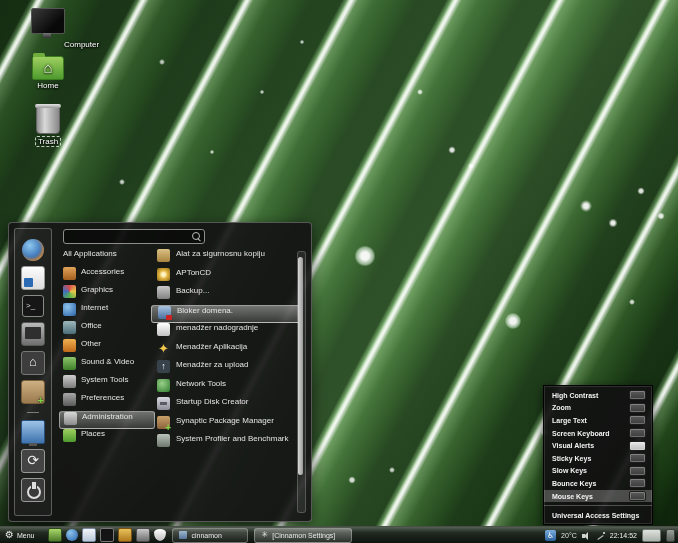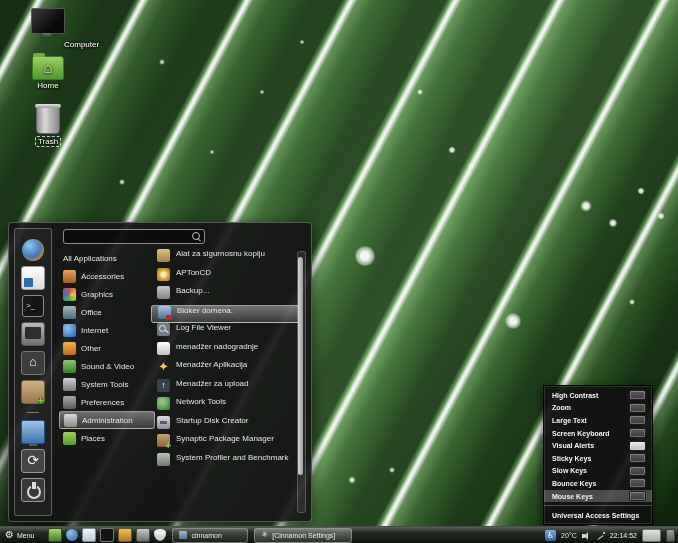--- a/index.html
+++ b/index.html
@@ -79,21 +79,21 @@
   .ic-display::after{content:"";position:absolute;left:7px;bottom:-3px;width:8px;height:3px;background:#555;}
   .ic-refresh{background:#444;border:1px solid #999;border-radius:3px;color:#eee;font-size:14px;line-height:20px;text-align:center;}
   .ic-power{background:#3a3a3a;border:1px solid #999;border-radius:3px;}
   .ic-power::before{content:"";position:absolute;left:5px;top:6px;width:10px;height:10px;border:2px solid #ddd;border-radius:50%;}
   .ic-power::after{content:"";position:absolute;left:10px;top:3px;width:2px;height:7px;background:#3a3a3a;box-shadow:0 0 0 1px #3a3a3a;border-left:1px solid #ddd;border-right:1px solid #ddd;background:#ddd;}
   .menu-search{position:absolute;left:54px;top:6px;width:140px;height:13px;
     background:rgba(0,0,0,.45);border:1px solid #8d8d8d;border-radius:3px;}
   .mag{position:absolute;right:4px;top:2px;width:6px;height:6px;border:1px solid #bbb;border-radius:50%;}
   .mag::after{content:"";position:absolute;left:5px;top:5px;width:4px;height:1px;background:#bbb;transform:rotate(45deg);transform-origin:0 0;}
   .cat-list{position:absolute;left:50px;top:26px;width:96px;}
-  .cat-row{height:18px;display:flex;align-items:center;color:#e3e3e3;font-size:8px;white-space:nowrap;padding-left:4px;border-radius:3px;}
+  .cat-row{height:18px;display:flex;color:#e3e3e3;font-size:8px;white-space:nowrap;padding-left:4px;border-radius:3px;}
   .cat-row .cic{width:13px;height:13px;border-radius:2px;margin-right:5px;flex:0 0 auto;}
   .cat-row.sel{background:linear-gradient(rgba(255,255,255,.38),rgba(255,255,255,.14));border:1px solid rgba(255,255,255,.45);height:16px;}
   .cic-accessories{background:linear-gradient(#e2a35a,#a35f1d);}
   .cic-graphics{background:conic-gradient(#d84c4c,#e8c84a,#57b24e,#3f6fc0,#d84c4c);}
   .cic-internet{background:radial-gradient(circle at 35% 30%,#8cc3ea,#2c62a8);}
   .cic-office{background:linear-gradient(#9fb7bd,#4c6e78);}
   .cic-other{background:linear-gradient(#f0b050,#c06a18);}
   .cic-sound{background:linear-gradient(#8cc46a,#3e7f2a);}
   .cic-systools{background:linear-gradient(#cfcfcf,#7c7c7c);}
   .cic-prefs{background:linear-gradient(#a8a8a8,#5a5a5a);}
@@ -218,26 +218,26 @@
       </div>
     <div class="cat-row">
         <span class="cic cic-accessories"></span>
         <span>Accessories</span>
       </div>
     <div class="cat-row">
         <span class="cic cic-graphics"></span>
         <span>Graphics</span>
       </div>
     <div class="cat-row">
+        <span class="cic cic-internet"></span>
+        <span>Internet</span>
+      </div>
+    <div class="cat-row">
         <span class="cic cic-office"></span>
         <span>Office</span>
-      </div>
-    <div class="cat-row">
-        <span class="cic cic-internet"></span>
-        <span>Internet</span>
       </div>
     <div class="cat-row">
         <span class="cic cic-other"></span>
         <span>Other</span>
       </div>
     <div class="cat-row">
         <span class="cic cic-sound"></span>
         <span>Sound &amp; Video</span>
       </div>
     <div class="cat-row">
@@ -267,24 +267,20 @@
         <span class="aic aic-aptoncd"></span>
         <span>APTonCD</span>
       </div>
     <div class="app-row">
         <span class="aic aic-backup"></span>
         <span>Backup...</span>
       </div>
     <div class="app-row sel">
         <span class="aic aic-domain-blocker"></span>
         <span>Bloker domena.</span>
-      </div>
-    <div class="app-row">
-        <span class="aic aic-logview"></span>
-        <span>Log File Viewer</span>
       </div>
     <div class="app-row">
         <span class="aic aic-shield"></span>
         <span>menadžer nadogradnje</span>
       </div>
     <div class="app-row">
         <span class="aic aic-star">✦</span>
         <span>Menadžer Aplikacija</span>
       </div>
     <div class="app-row">

